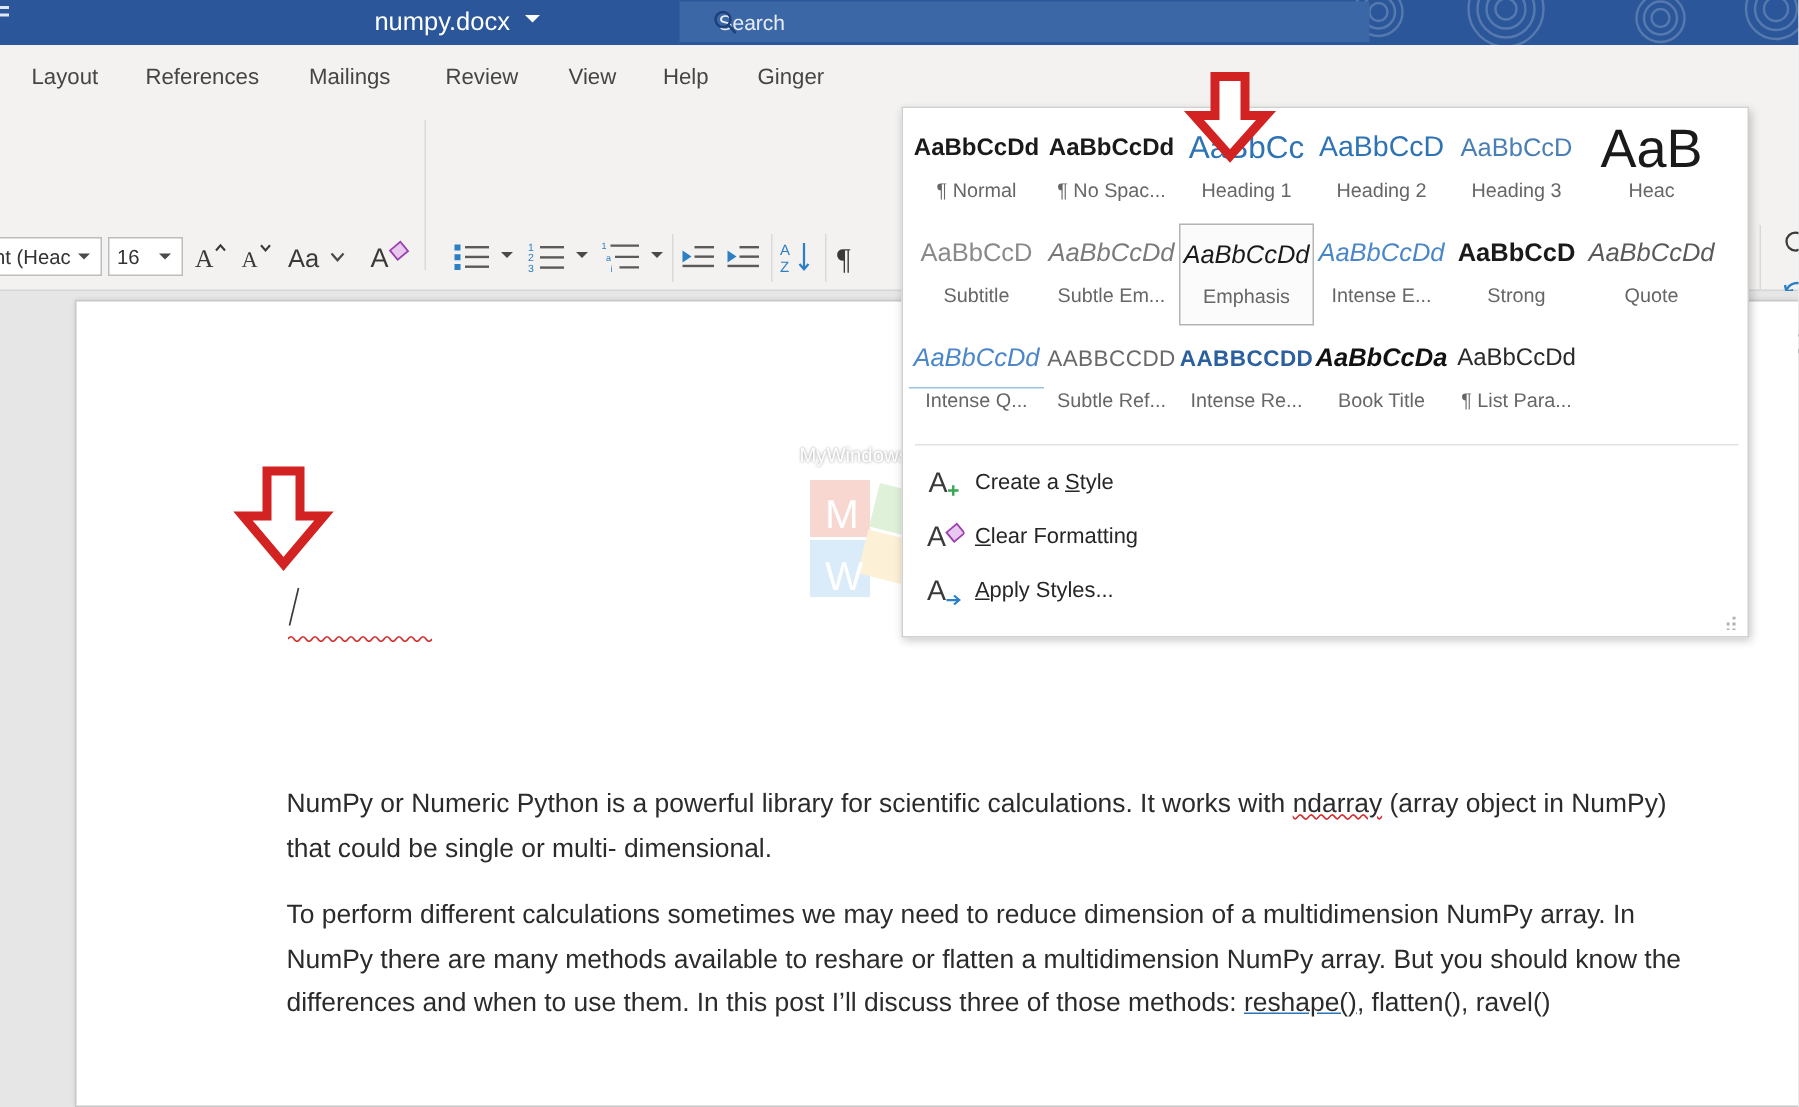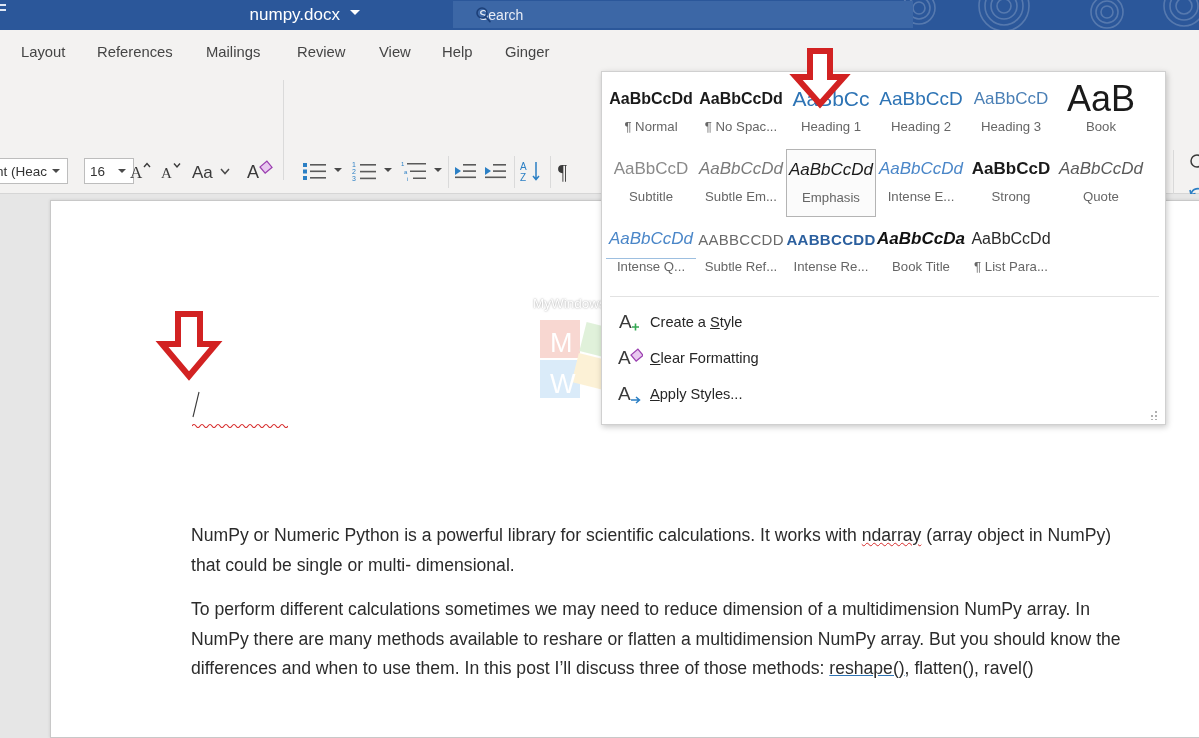--- a/index.html
+++ b/index.html
@@ -201,21 +201,21 @@
     <div class="tab" style="left:433px">Help</div>
     <div class="tab" style="left:496px">Ginger</div>
   </div>
 
   <div class="ribbon">
 
     <div class="combo" style="left:-10px; top:86px; width:78px;">
       <span class="cv">nt (Heac</span>
       <span class="carr"></span>
     </div>
-    <div class="combo" style="left:72px; top:86px; width:50px;margin-left:12px;">
+    <div class="combo" style="left:72px; top:86px; width:50px;">
       <span class="cv">16</span>
       <span class="carr"></span>
     </div>
 
     <div class="icon-btn" style="left:128px; top:86px; width:26px; height:26px;">
       <svg viewBox="0 0 24 24" width="24" height="24">
         <text x="1" y="19" font-size="17" font-family="Liberation Serif, serif" fill="#3a3a3a">A</text>
         <path d="M15 8 L18 4.5 L21 8" stroke="#3a3a3a" stroke-width="1.4" fill="none"></path>
       </svg>
     </div>
@@ -500,21 +500,21 @@
         <div class="gal-cell" style="left:270px;">
           <div class="gal-prev" style="color:#2e74b5; font-size:19px;">AaBbCcD</div>
           <div class="gal-name">Heading 2</div>
         </div>
         <div class="gal-cell" style="left:360px;">
           <div class="gal-prev" style="color:#4a7fb5; font-size:17px;">AaBbCcD</div>
           <div class="gal-name">Heading 3</div>
         </div>
         <div class="gal-cell" style="left:450px;">
           <div class="gal-prev" style="color:#1a1a1a; font-size:36px; font-family:'Liberation Sans',sans-serif;">AaB</div>
-          <div class="gal-name">Book</div>
+          <div class="gal-name">Heac</div>
         </div>
       </div>
 
       <div class="gal-row">
         <div class="gal-cell" style="left:0px;">
           <div class="gal-prev" style="color:#8a8a8a; font-size:17px;">AaBbCcD</div>
           <div class="gal-name">Subtitle</div>
         </div>
         <div class="gal-cell" style="left:90px;">
           <div class="gal-prev" style="color:#7a7a7a; font-style:italic; font-size:17px;">AaBbCcDd</div>

